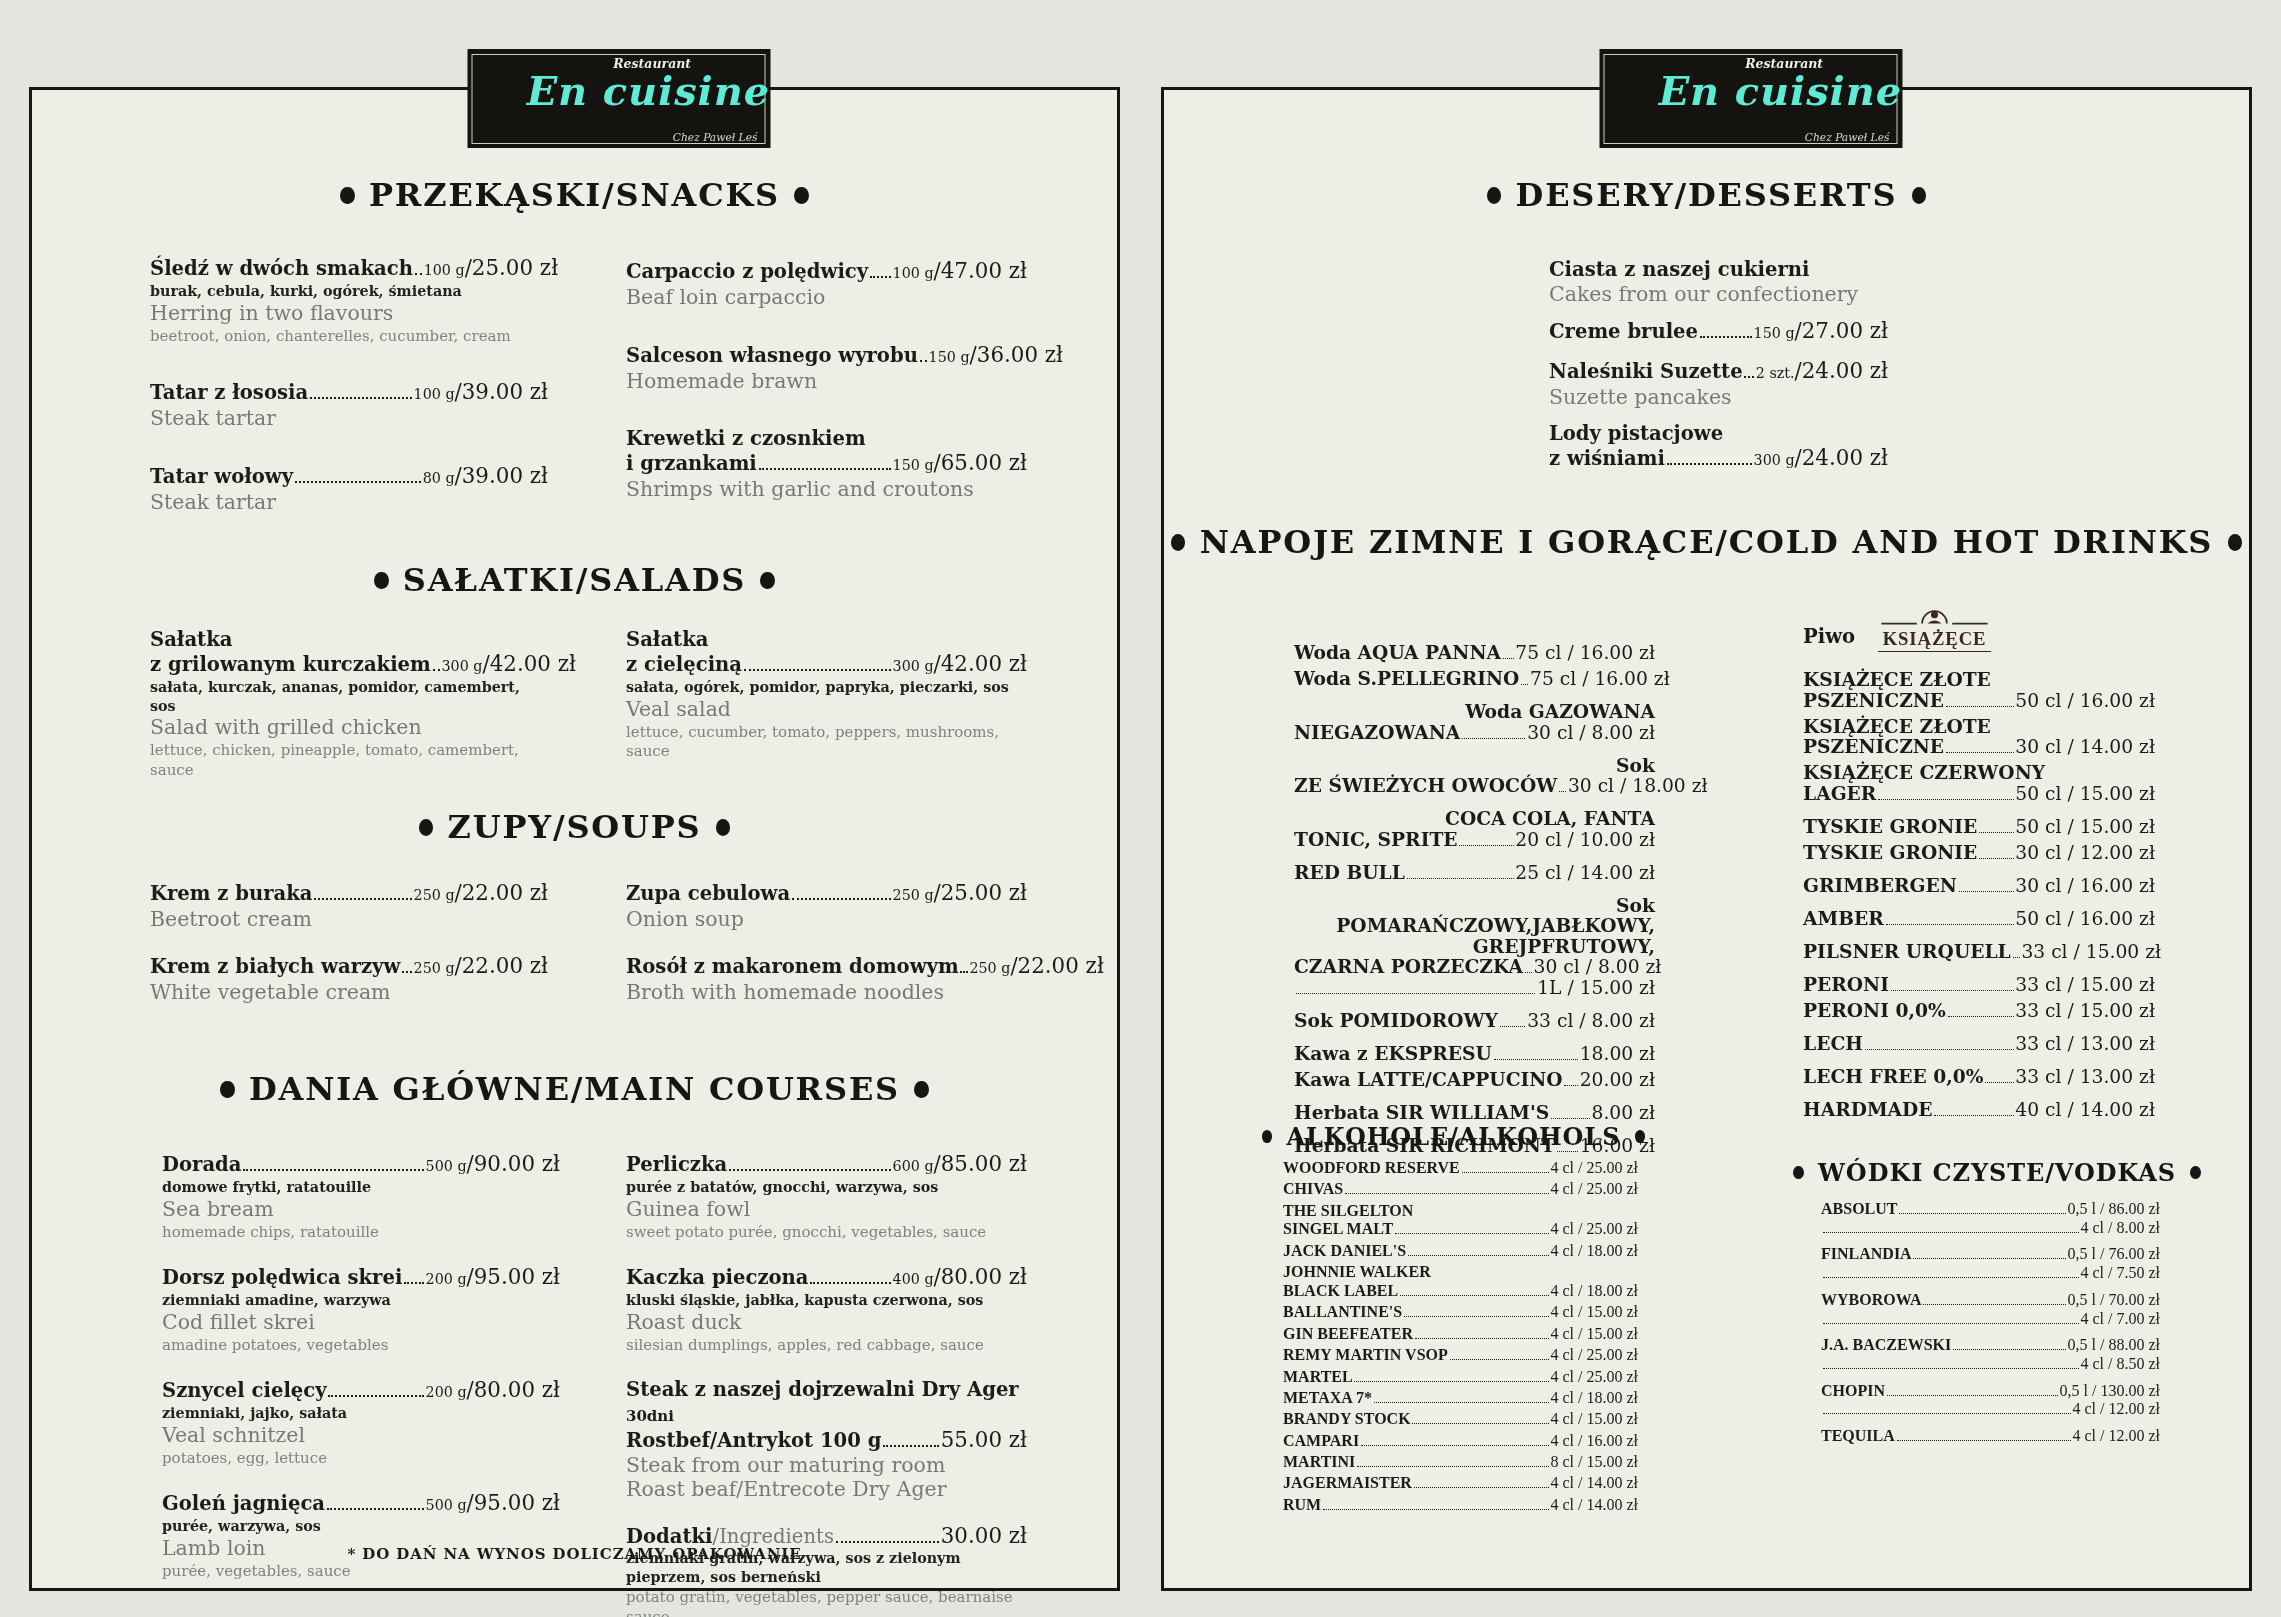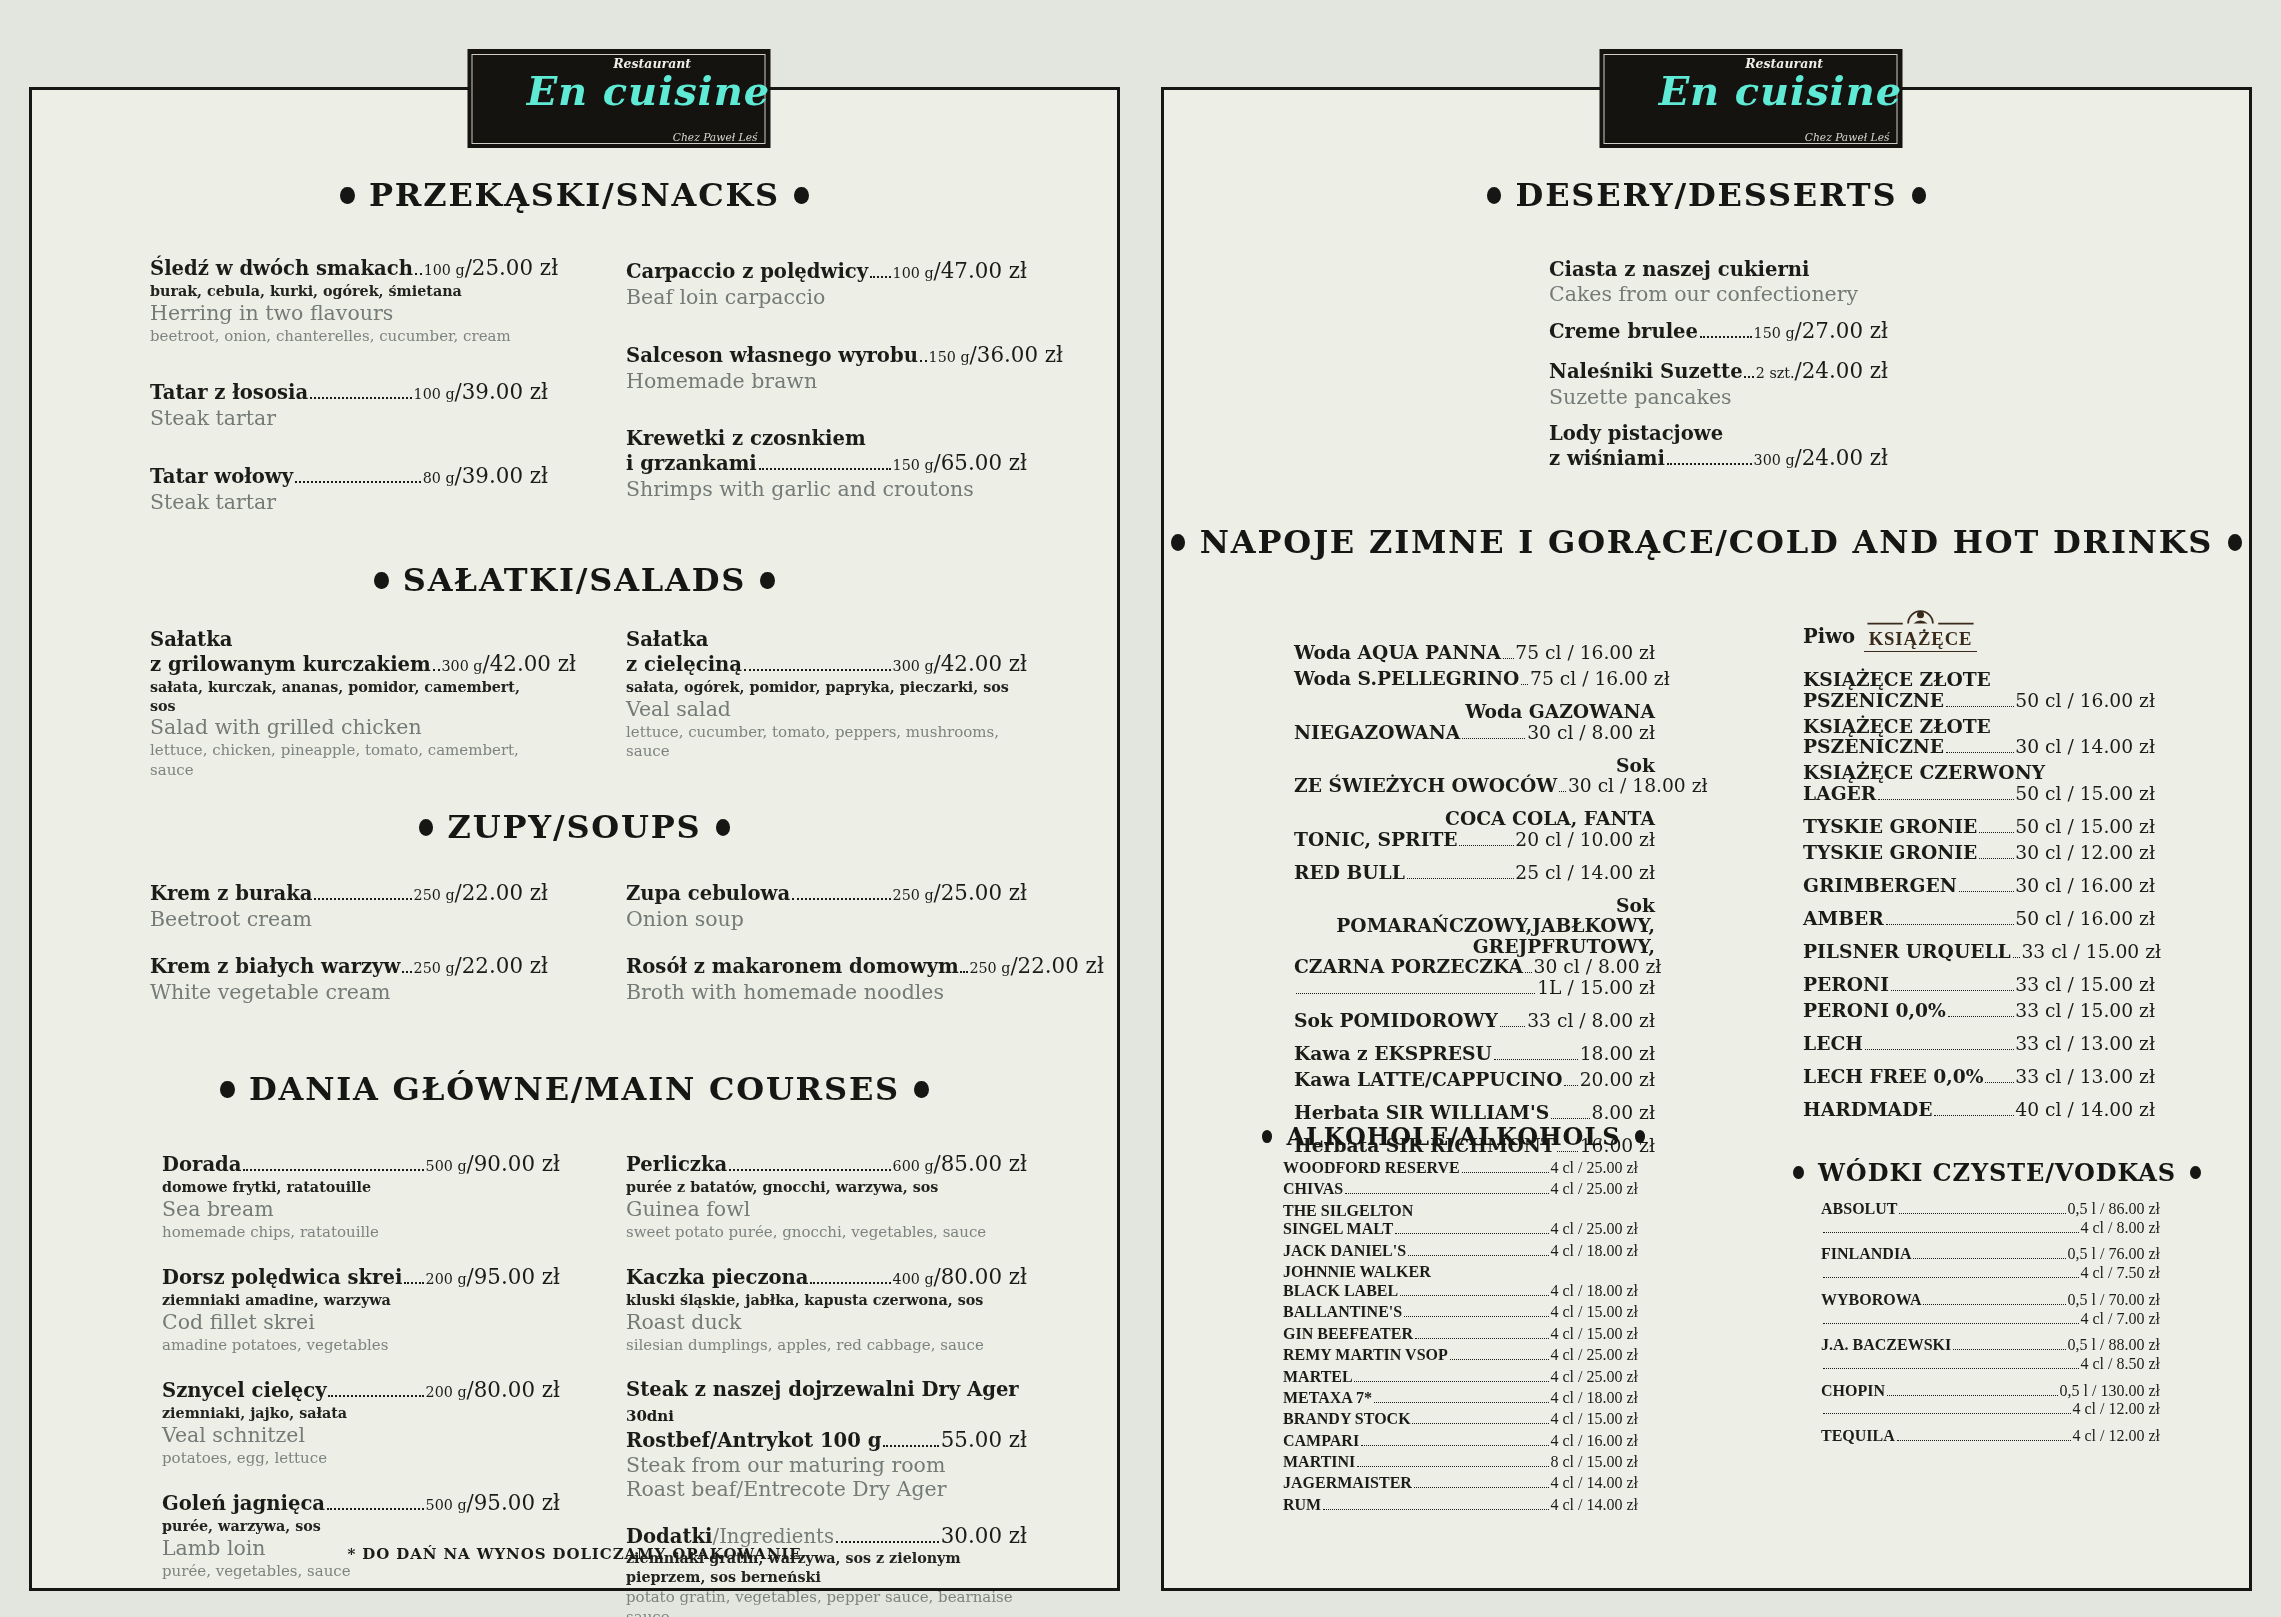--- a/index.html
+++ b/index.html
@@ -83,21 +83,21 @@
   
   .fine { font-family:"Liberation Serif", serif; }
   .fine .item { margin-bottom:2.7px; }
   .fine .price-line, .fine .pre { font-size:16px; line-height:18.7px; }
   .fine .price { font-size:16px; font-weight:400; }
   .fine .leader { border-bottom-width:1.8px; margin-bottom:2.7px; }
   .vodkas-c .item { margin-bottom:8px; }
 
   
   .beer-head { position:absolute; left:639px; top:515px; width:352px;
-               display:flex; align-items:flex-end; gap:9px; }
+               display:flex; align-items:flex-end; gap:23px; }
   .beer-label { font-weight:700; font-size:19.6px; padding-bottom:3.6px; }
   .beer-logo { display:flex; flex-direction:column; align-items:center; }
   .beer-brand { font-family:"Liberation Serif", serif; font-weight:700; font-size:18.7px;
                 letter-spacing:0.9px; color:var(--beer,#3a2a1b);
                 border-bottom:1.8px solid var(--beer,#3a2a1b); padding:0 4.5px 0.9px; }
 
   .footnote { position:absolute; bottom:25px; left:0; right:0; text-align:center;
               font-weight:700; font-size:15px; letter-spacing:0.9px; color:#1b1b18; }
 </style>
 </head>

